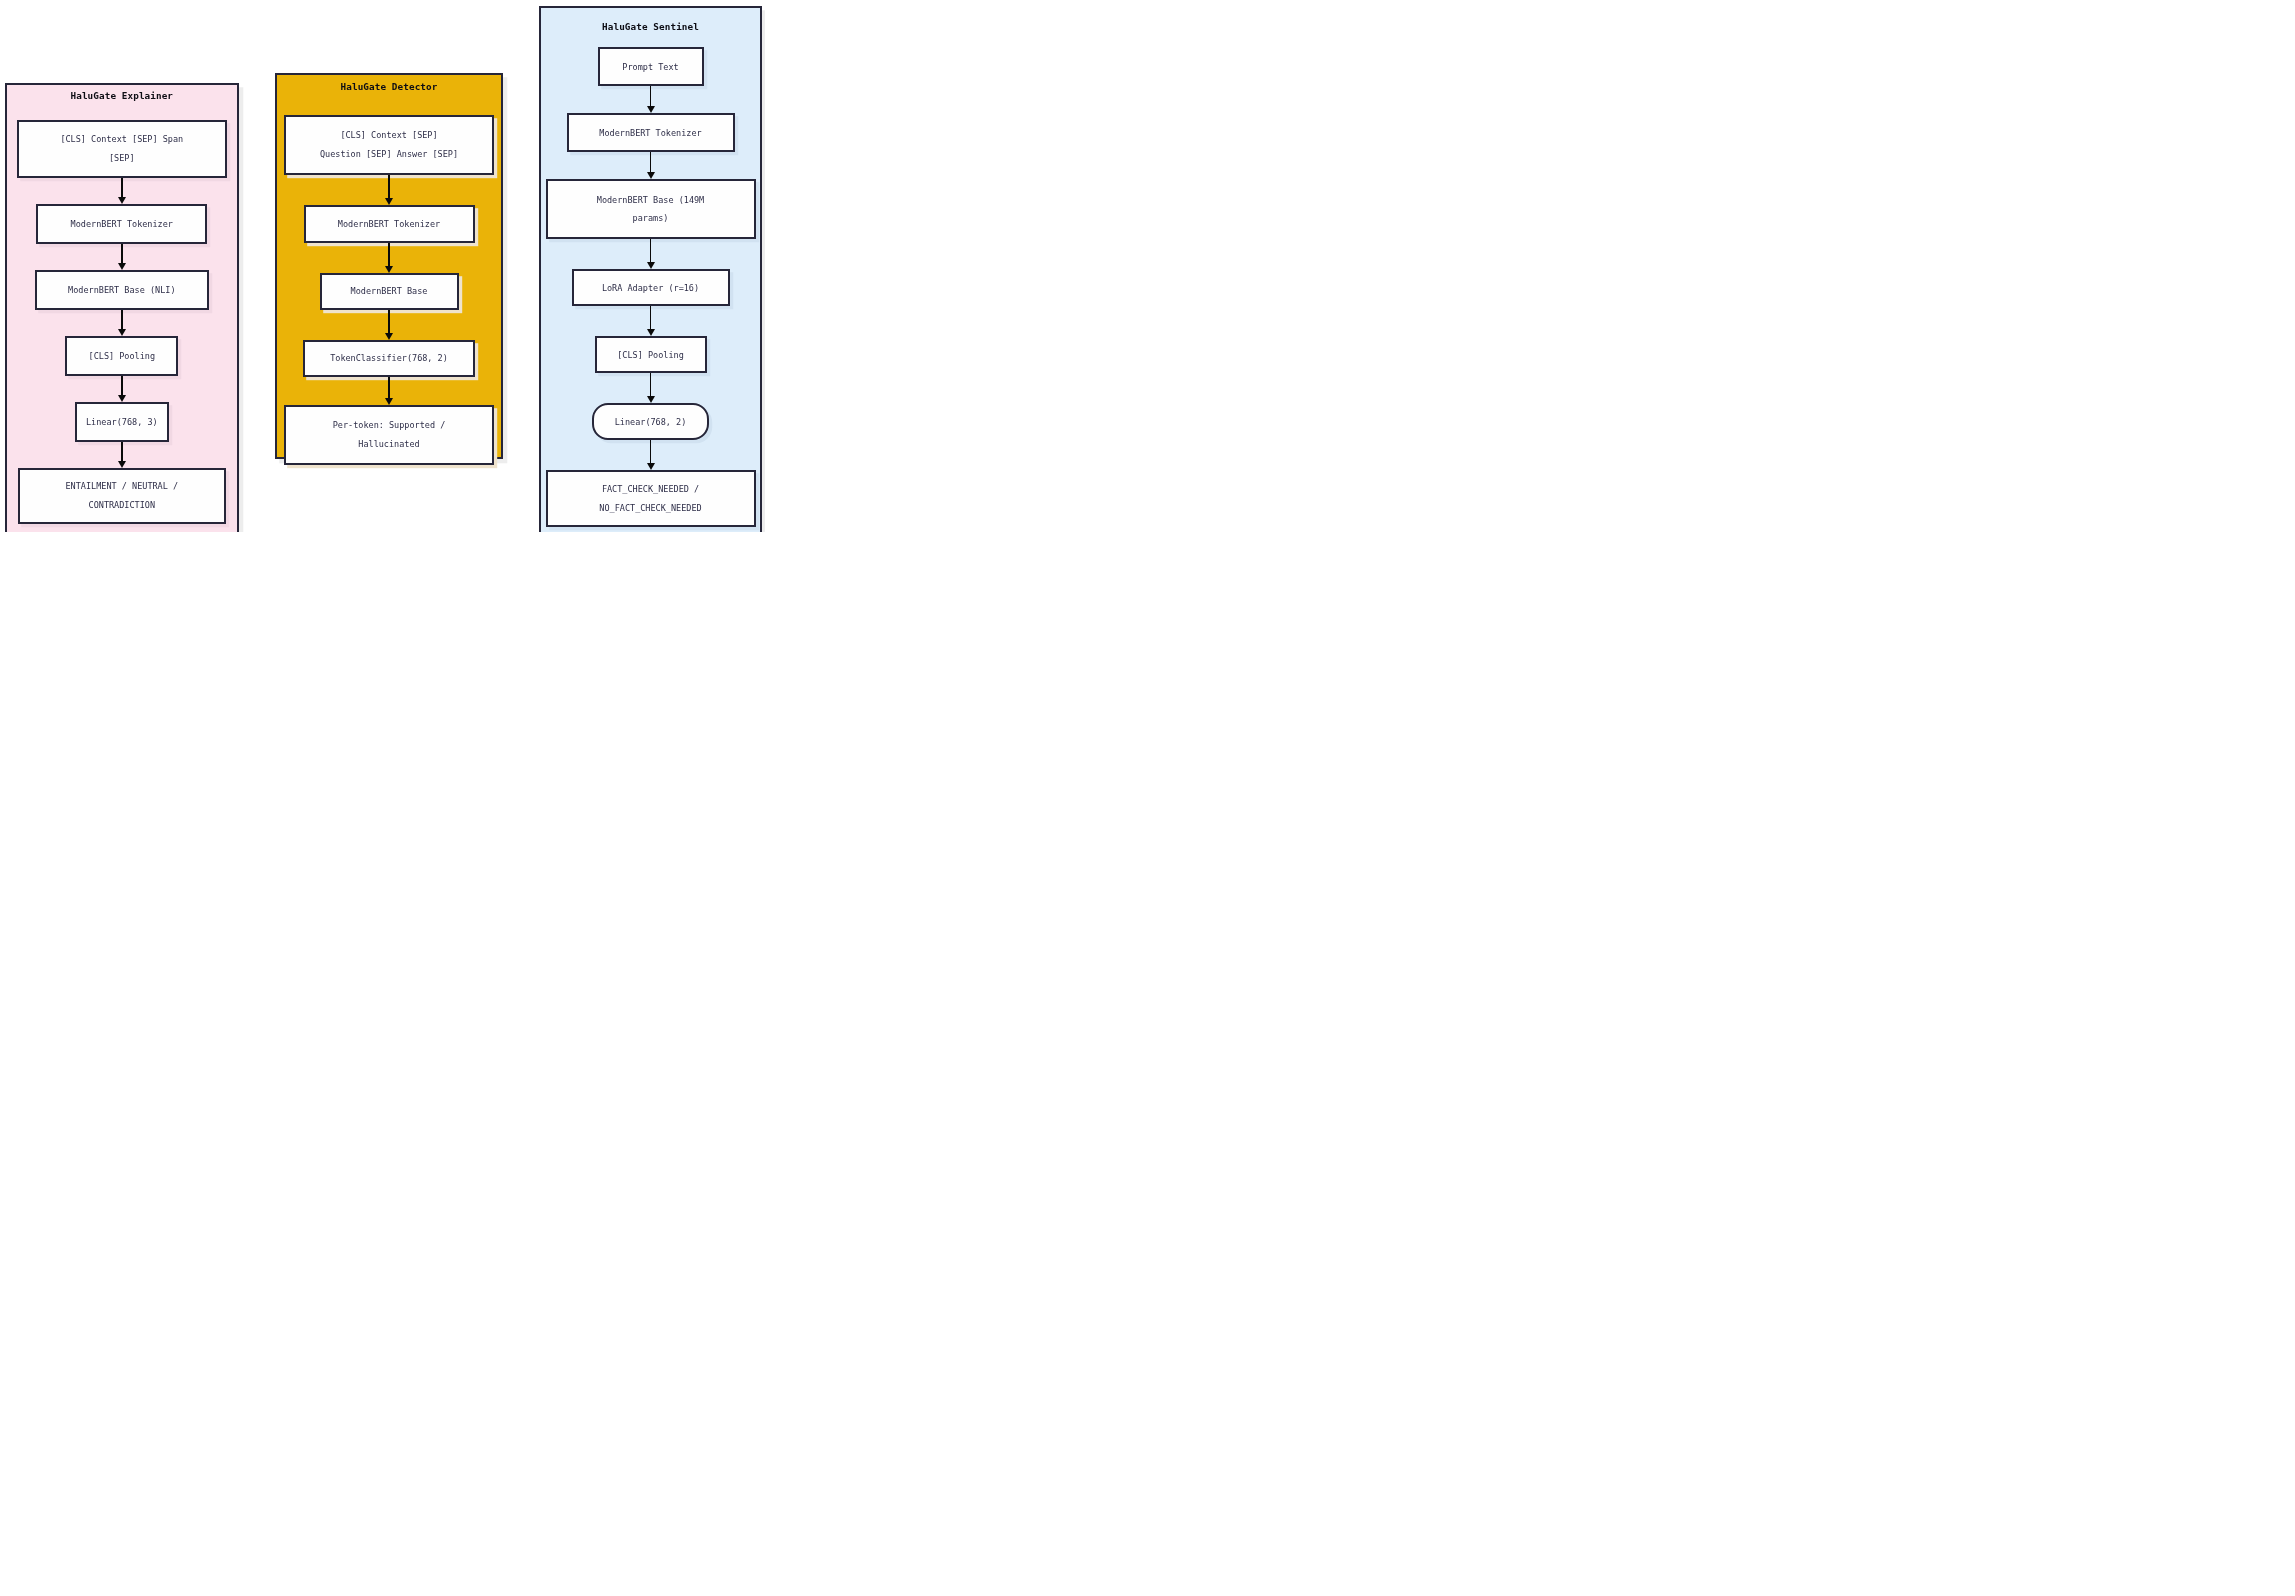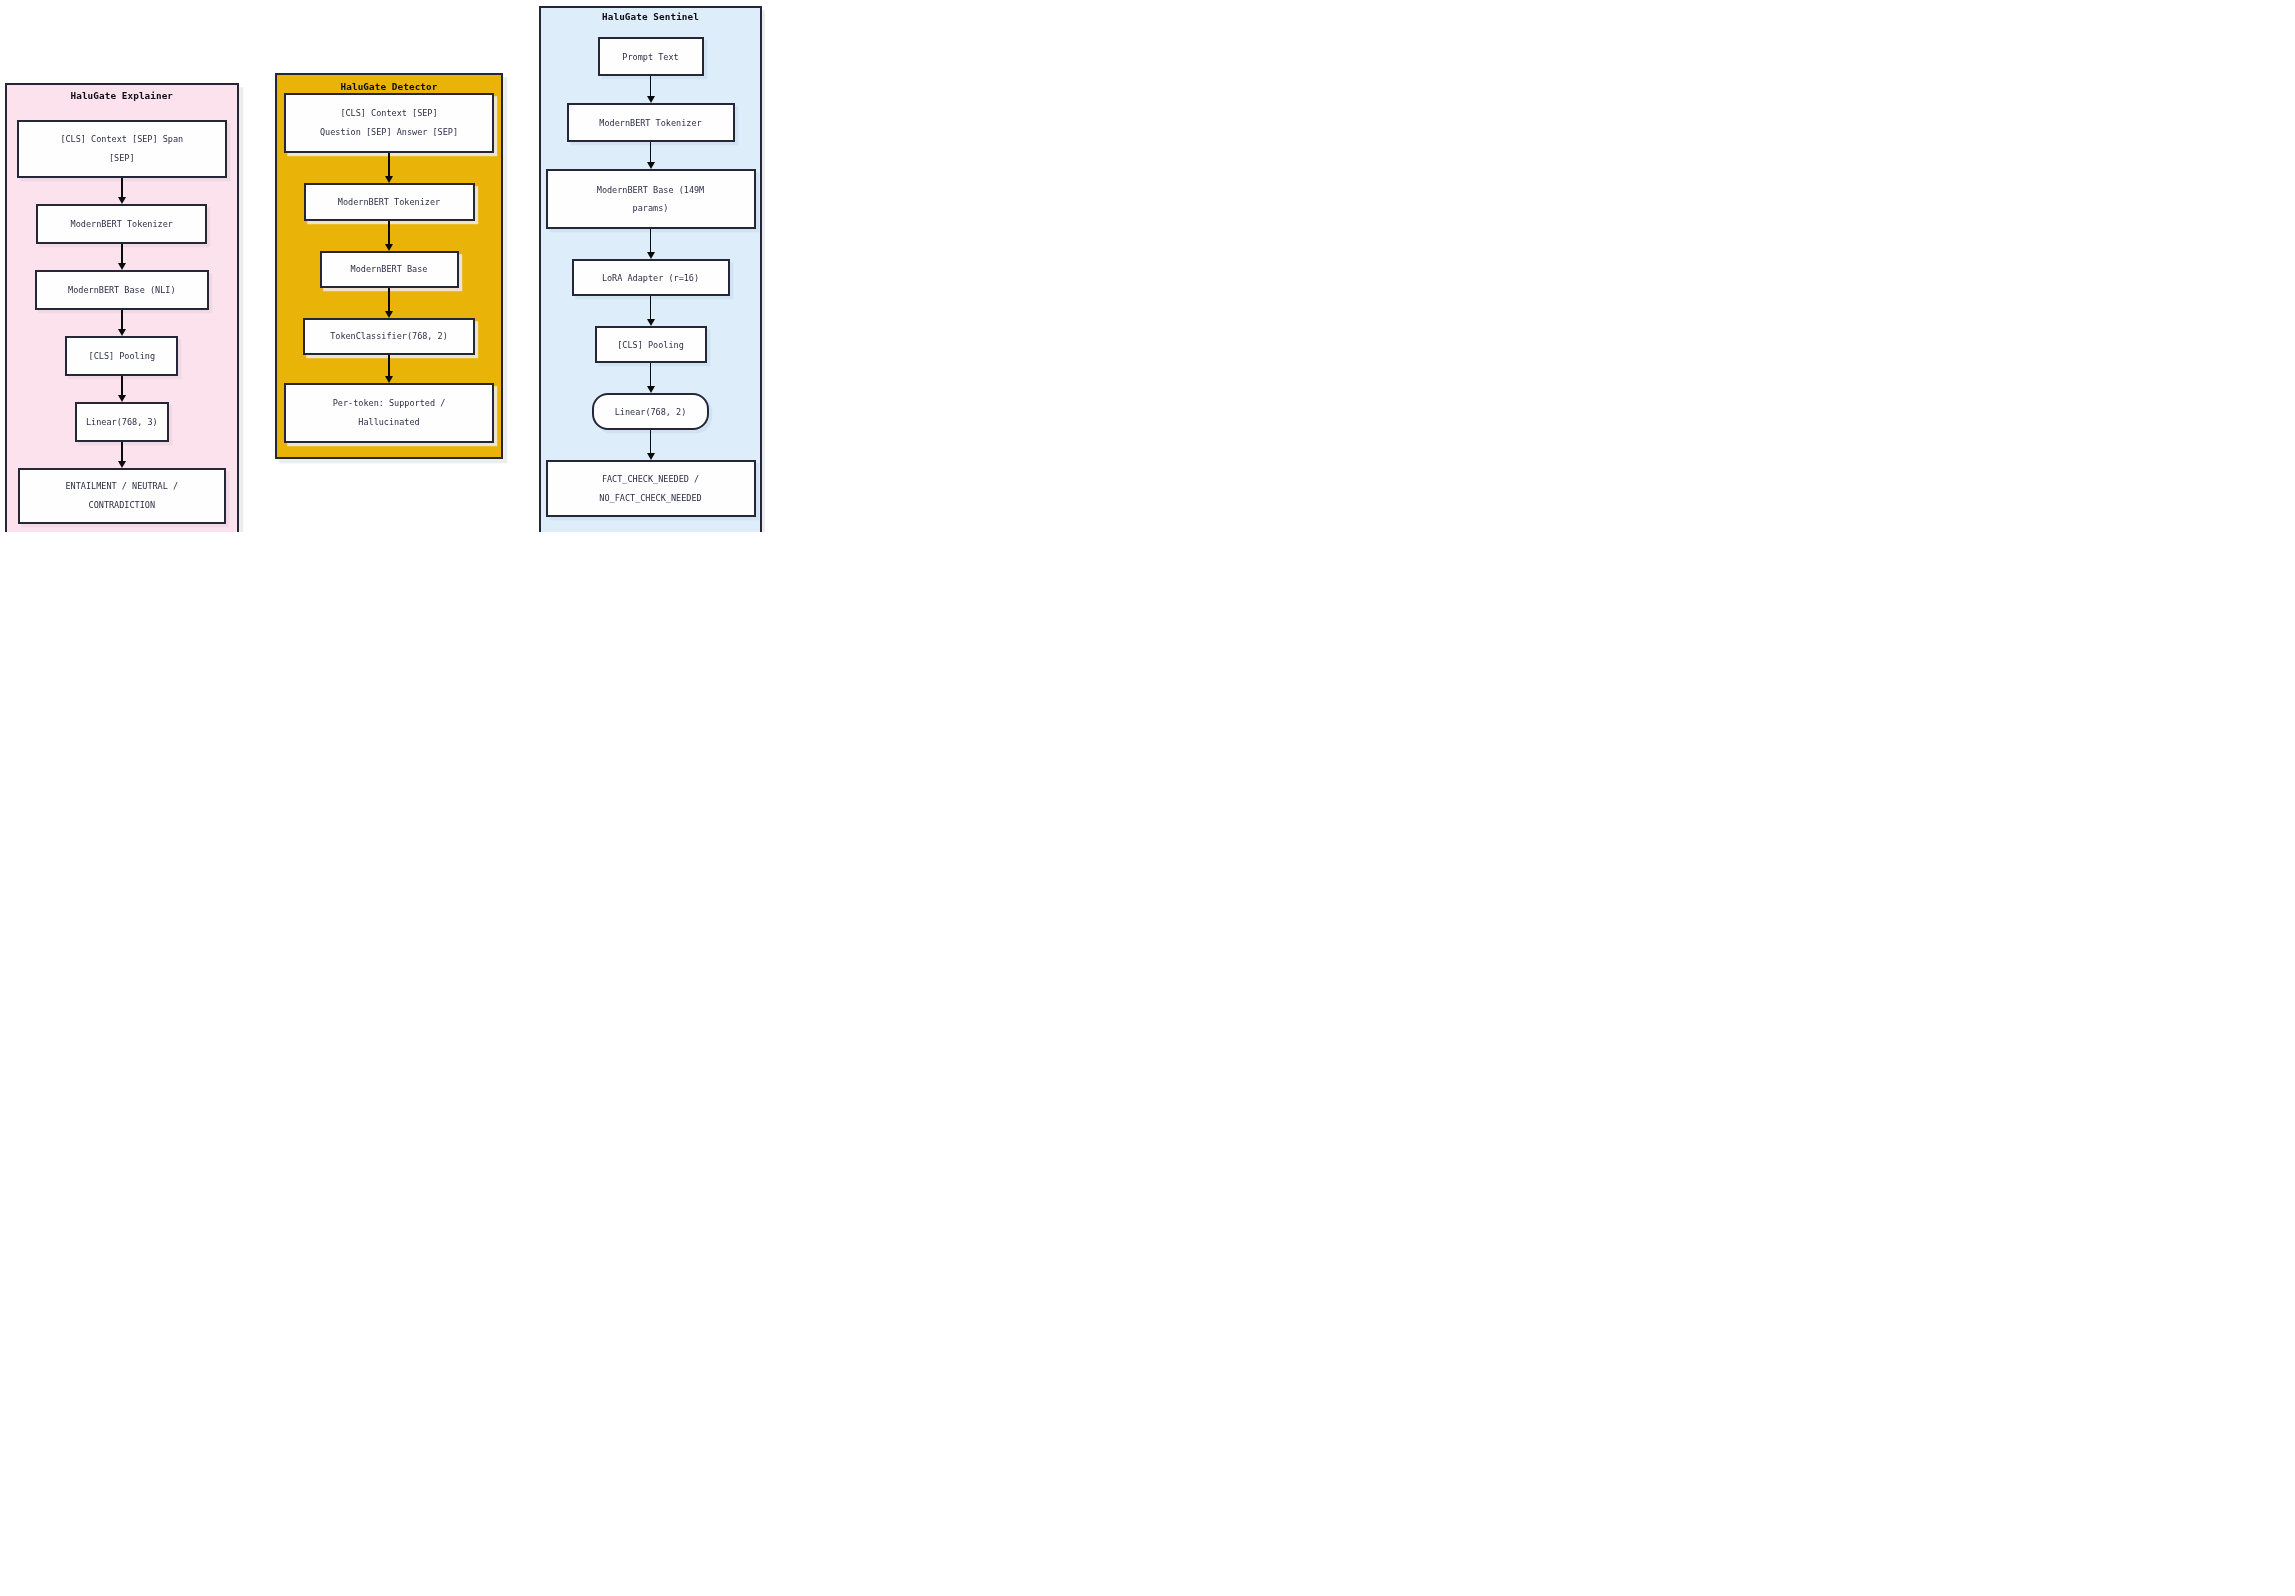--- a/index.html
+++ b/index.html
@@ -117,21 +117,21 @@
 
     <div class="node" style="width:208px; height:56px;align-items:center;">
       <div class="node-label">ENTAILMENT / NEUTRAL /
 CONTRADICTION</div>
     </div>
   </section>
 
   <section class="column col-cream" style="left:275px; top:73px; width:228px; height:386px; background:#eab308; padding-top:6.4px;">
     <div class="column-title">HaluGate Detector</div>
 
-    <div class="node" style="width:210px; height:60px; margin-top:0;">
+    <div class="node" style="width:210px; height:60px; margin-top:22px;">
       <div class="node-label">[CLS] Context [SEP]
 Question [SEP] Answer [SEP]</div>
     </div>
 
     <div class="arrow" style="height:30px;">
       <div class="arrow-shaft"></div>
       <div class="arrow-head"></div>
     </div>
 
     <div class="node" style="width:171px; height:38px;">
@@ -160,21 +160,21 @@
       <div class="arrow-shaft"></div>
       <div class="arrow-head"></div>
     </div>
 
     <div class="node" style="width:210px; height:60px;">
       <div class="node-label">Per-token: Supported /
 Hallucinated</div>
     </div>
   </section>
 
-  <section class="column col-blue" style="left:539px; top:6.4px; width:223px; height:564px; background:#ddedfa; padding-top:3px;">
+  <section class="column col-blue" style="left:539px; top:6.4px; width:223px; height:564px; background:#ddedfa; padding-top:13px;">
     <div class="column-title">HaluGate Sentinel</div>
 
     <div class="node" style="width:106px; height:39px; margin-top:14.3px;">
       <div class="node-label">Prompt Text</div>
     </div>
 
     <div class="arrow" style="height:27px;">
       <div class="arrow-shaft"></div>
       <div class="arrow-head"></div>
     </div>

